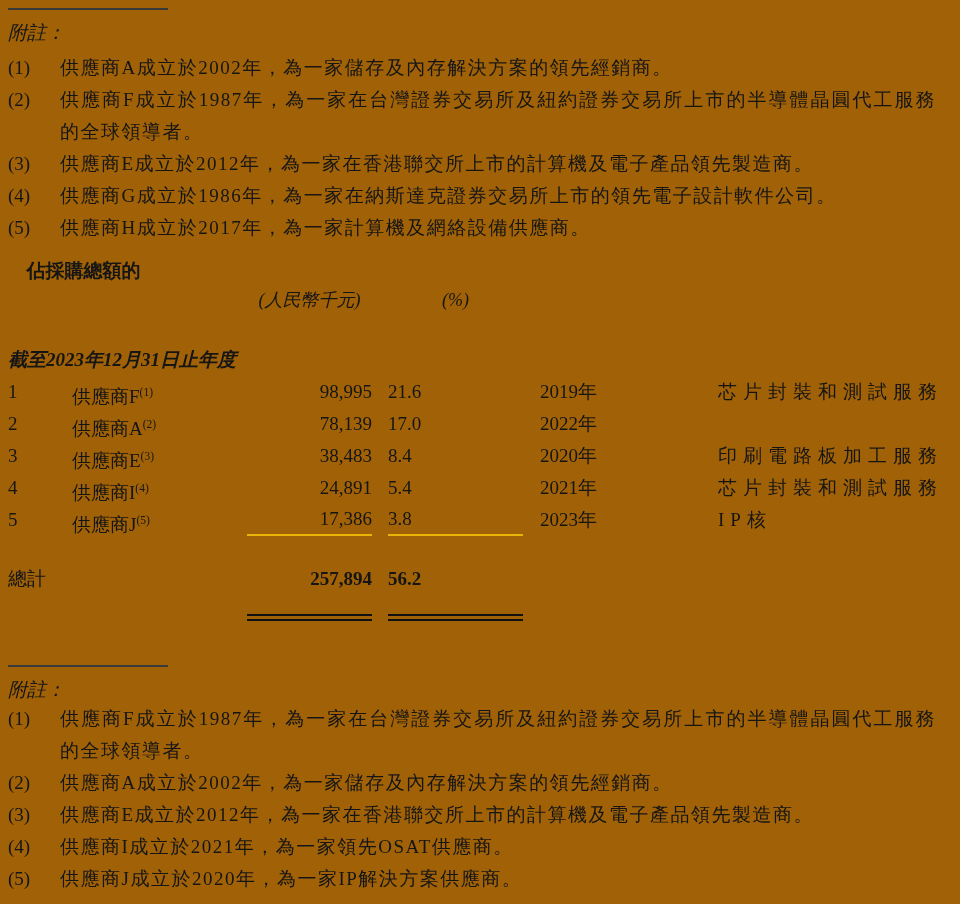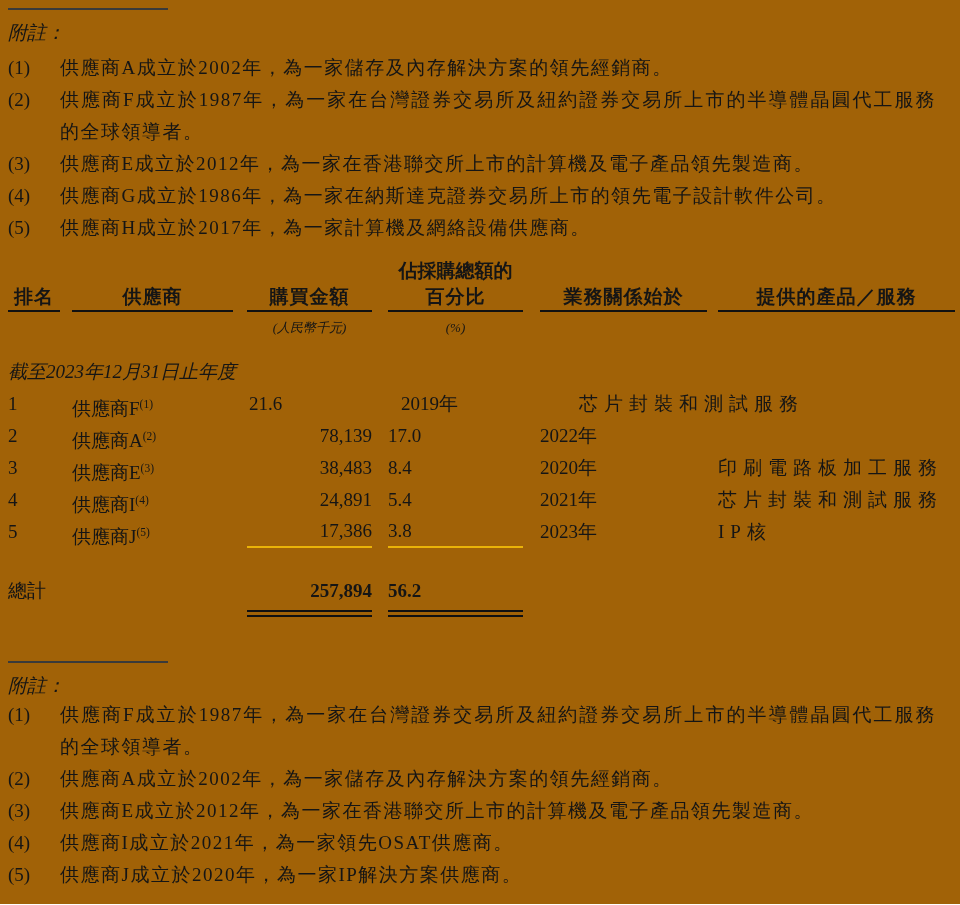--- a/index.html
+++ b/index.html
@@ -39,53 +39,53 @@
 
   
   .trow { display: flex; }
   .c-rank     { margin-left: 8px;  width: 52px;  flex: none; }
   .c-supplier { margin-left: 12px; width: 161px; flex: none; }
   .c-amount   { margin-left: 14px; width: 125px; flex: none; text-align: right; }
   .c-percent  { margin-left: 16px; width: 135px; flex: none; text-align: left; }
   .c-year     { margin-left: 17px; width: 167px; flex: none; }
   .c-products { margin-left: 11px; width: 237px; flex: none; }
 
-  .hdr-over { margin-top: 14px; line-height: 26px; }
+  .hdr-over { margin-top: 14px; line-height: 26px; flex-direction: column; }
   .hdr-over .c-percent { text-align: center; font-weight: bold; overflow: visible; white-space: nowrap; }
 
   .hdr { line-height: 26px; height: 28px; }
   .hdr > div {
     font-weight: bold;
     text-align: center;
     border-bottom: 2px solid #111;
     letter-spacing: 1px;
   }
 
-  .subhdr { line-height: 32px; font-style: italic; font-size: 13px; }
+  .subhdr { line-height: 32px; font-style: italic; font-size: 18px; }
   .subhdr .c-amount, .subhdr .c-percent { text-align: center; }
 
   .section-title {
-    margin: 12px 0 0 8px;
+    margin: 28px 0 0 8px;
     line-height: 32px;
-    font-weight: normal;
+    font-weight: bold;
     font-style: italic;
   }
 
   .data .trow { line-height: 32px; height: 32px; }
   .data sup { font-size: 11.5px; vertical-align: super; letter-spacing: 0; }
   .c-products { letter-spacing: 6px; }
   .hdr .c-products { letter-spacing: 1px; }
   .last-row .c-amount, .last-row .c-percent { border-bottom: 2px solid #eab308; height: 30px; line-height: 30px; }
 
   .total-row { margin-top: 28px; line-height: 30px; }
   .total-row .c-total-label { margin-left: 8px; width: 225px; flex: none; font-weight: normal; }
   .total-row .c-amount, .total-row .c-percent {
     font-weight: bold;
     border-bottom: 7px double #111;
-    padding-bottom: 4px;
+    padding-bottom: 20px;
     height: 30px;
   }
 </style>
 </head>
 <body>
 
 <div class="page">
 
   <div class="rule-short rule-top"></div>
 
@@ -118,45 +118,38 @@
 
     <div class="trow hdr-over">
       <div class="c-rank"></div>
         <div class="c-supplier"></div>
         <div class="c-amount"></div>
       <div class="c-percent">佔採購總額的</div>
       <div class="c-year"></div>
         <div class="c-products"></div>
     </div>
 
-    <div class="trow hdr">
-      <div class="c-rank">排名</div>
-      <div class="c-supplier">供應商</div>
-      <div class="c-amount">購買金額</div>
-      <div class="c-percent">百分比</div>
-      <div class="c-year">業務關係始於</div>
-      <div class="c-products">提供的產品／服務</div>
-    </div>
 
     <div class="trow subhdr">
       <div class="c-rank"></div>
         <div class="c-supplier"></div>
       <div class="c-amount">(人民幣千元)</div>
       <div class="c-percent">(%)</div>
       <div class="c-year"></div>
         <div class="c-products"></div>
     </div>
 
     <div class="section-title">截至2023年12月31日止年度</div>
 
     <div class="data">
 
       <div class="trow">
         <div class="c-rank">1</div>
         <div class="c-supplier"><span>供應商F</span><sup>(1)</sup></div>
+        <div class="c-amount">98,995</div>
         <div class="c-percent">21.6</div>
         <div class="c-year">2019年</div>
         <div class="c-products">芯片封裝和測試服務</div>
       </div>
 
       <div class="trow">
         <div class="c-rank">2</div>
         <div class="c-supplier"><span>供應商A</span><sup>(2)</sup></div>
         <div class="c-amount">78,139</div>
         <div class="c-percent">17.0</div>

